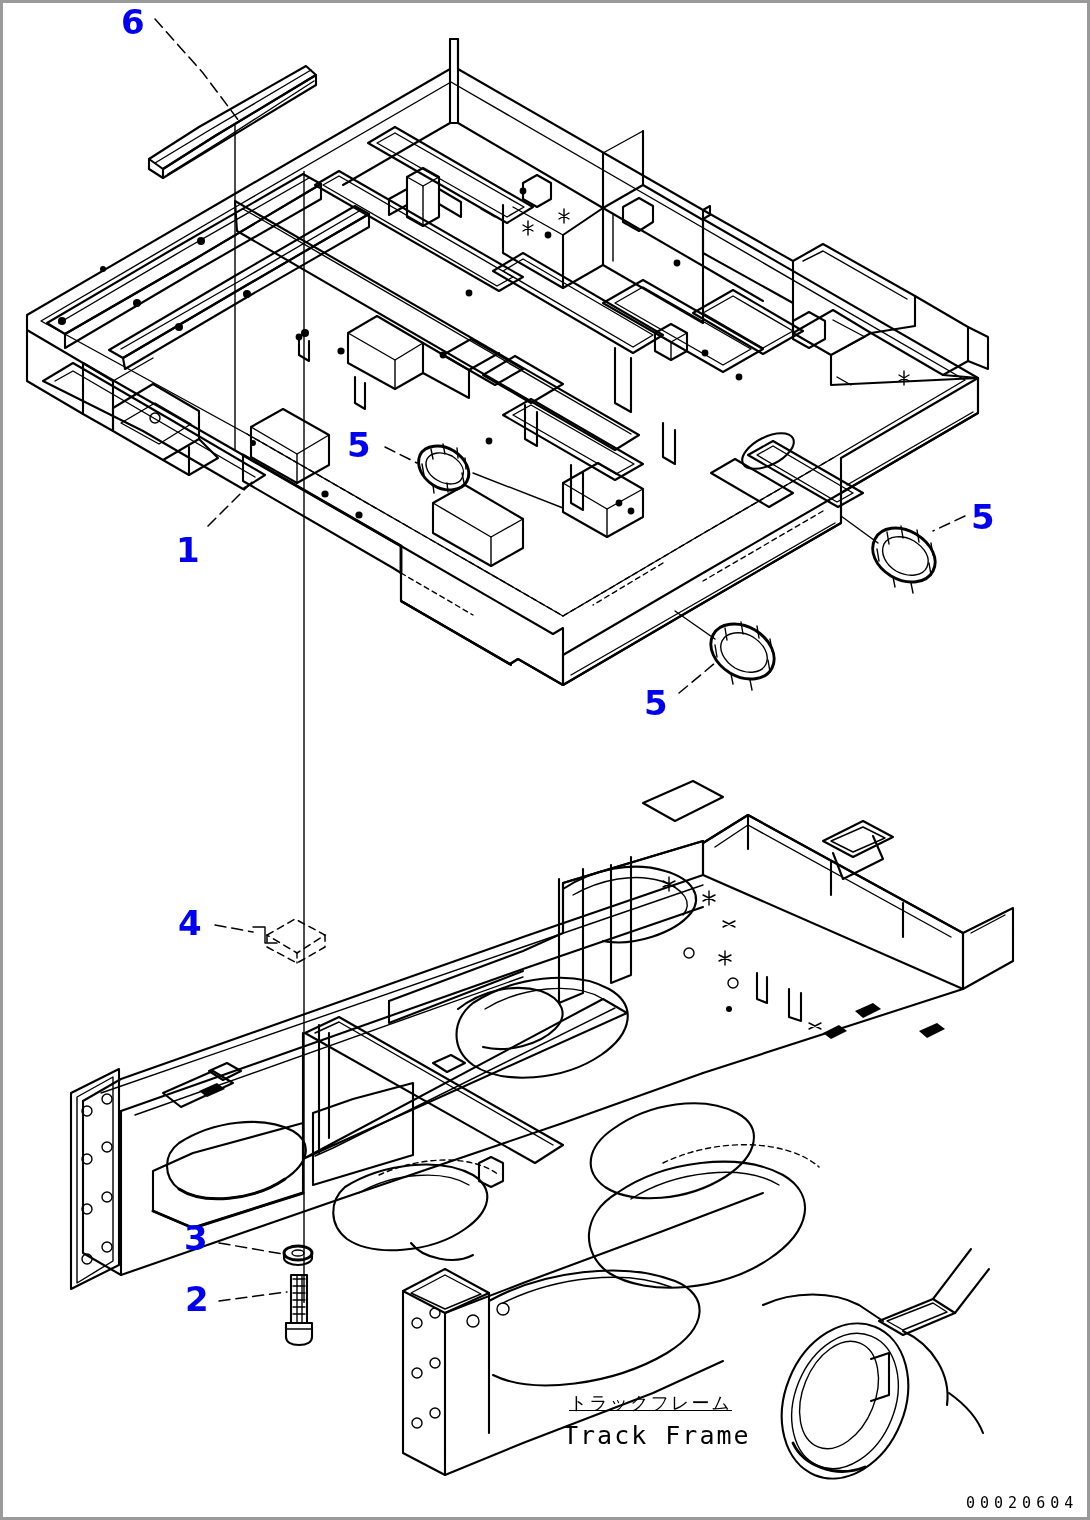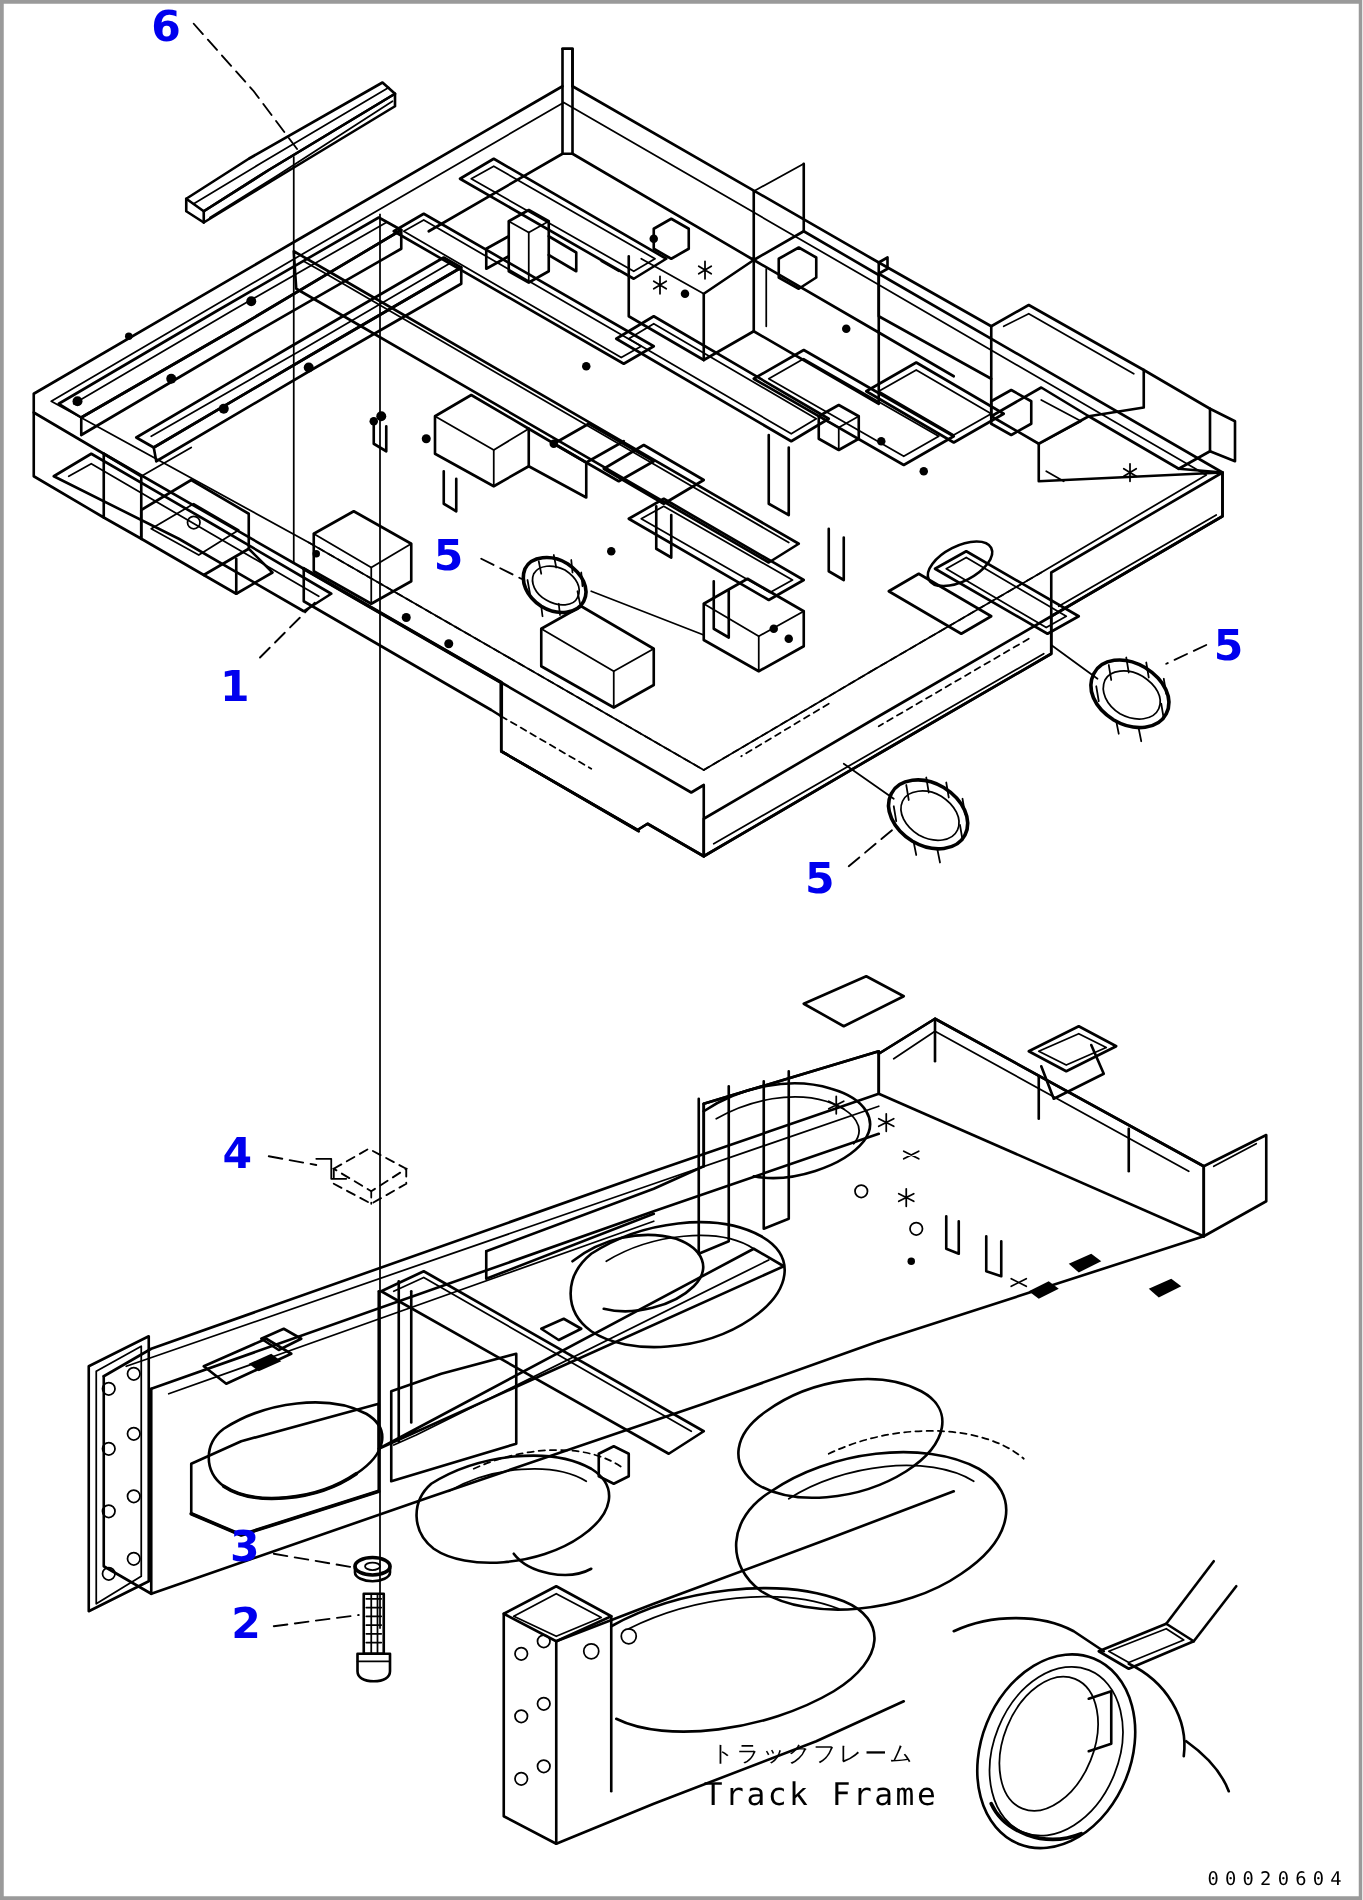--- a/index.html
+++ b/index.html
@@ -442,18 +442,18 @@
 
   <div class="callout" style="left:118px; top:2px;">6</div>
   <div class="callout" style="left:344px; top:425px;">5</div>
   <div class="callout" style="left:173px; top:530px;">1</div>
   <div class="callout" style="left:968px; top:497px;">5</div>
   <div class="callout" style="left:641px; top:683px;">5</div>
   <div class="callout" style="left:175px; top:903px;">4</div>
   <div class="callout" style="left:181px; top:1218px;">3</div>
   <div class="callout" style="left:182px; top:1279px;">2</div>
 
-  <div class="capt jp" style="left:566px; top:1388px;">トラックフレーム</div>
+  <div class="capt jp" style="left:566px; top:1388px;text-decoration:underline;">トラックフレーム</div>
   <div class="capt" style="left:560px; top:1418px;">Track Frame</div>
 
   <div class="docnum" style="left:963px; top:1491px;">00020604</div>
 
 </div>
 
 </body></html>

